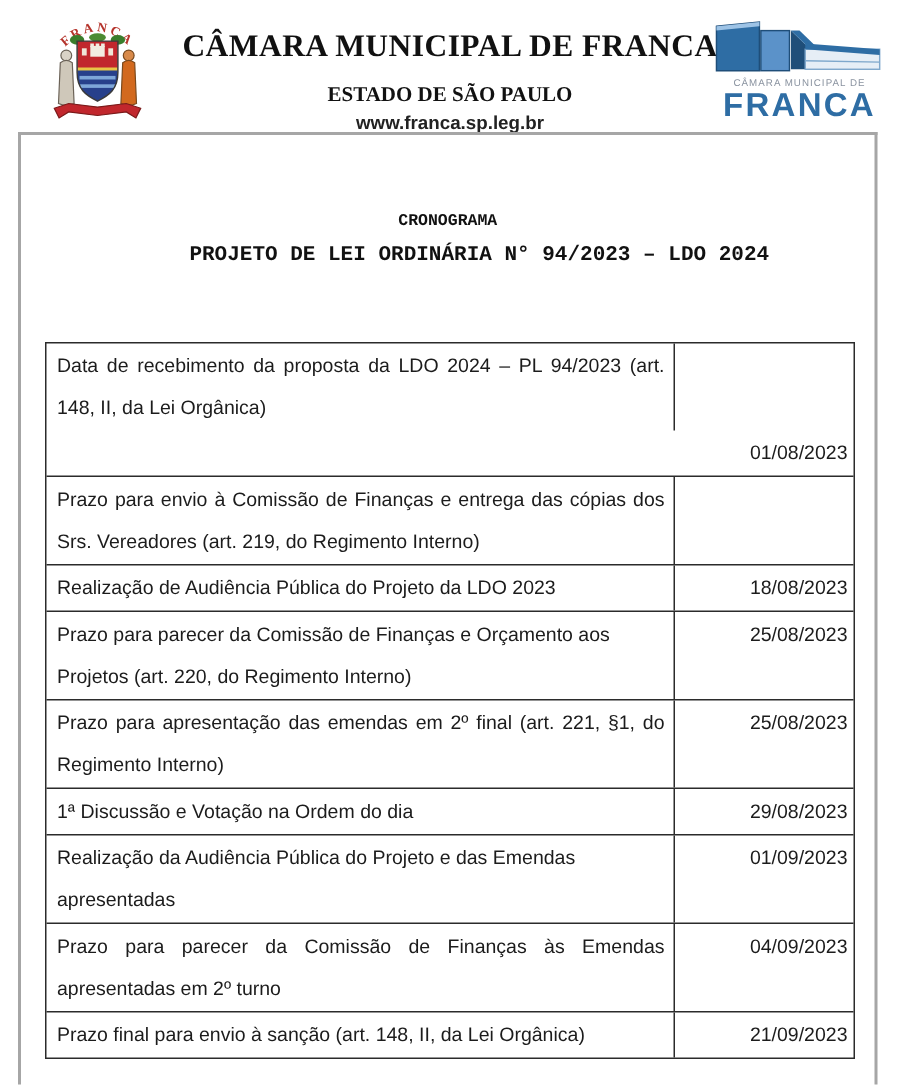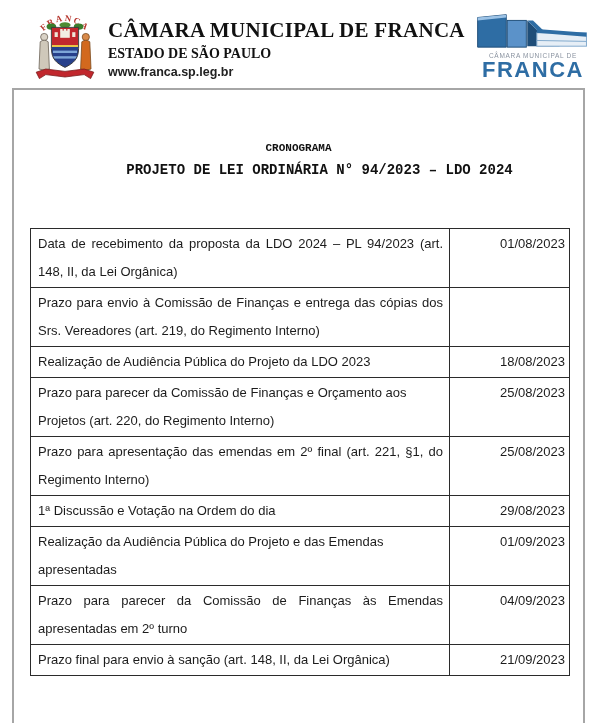--- a/index.html
+++ b/index.html
@@ -22,35 +22,35 @@
     left: 24px;
     top: 5px;
     width: 82px;
     height: 80px;
   }
   .center-header {
     position: absolute;
     left: 108px;
     top: 18px;
     width: 384px;
-    text-align: left;
+    text-align: center;
   }
   .org-title {
     font-family: "Liberation Serif", serif;
     font-weight: bold;
     font-size: 21px;
     letter-spacing: 0.3px;
     color: #111111;
     white-space: nowrap;
   }
   .org-sub {
     font-family: "Liberation Serif", serif;
     font-weight: bold;
     font-size: 14px;
-    margin-top: 3px;
+    margin-top: 13px;
     color: #111111;
   }
   .org-site {
     font-family: "Liberation Sans", sans-serif;
     font-weight: bold;
     font-size: 12.5px;
     margin-top: 3px;
     color: #222222;
   }
   .brand-logo {
@@ -118,21 +118,21 @@
   
   .sched-table {
     margin: 50px 0 0 16px;
     width: 538px;
     border: 1px solid #2b2b2b;
   }
   .trow {
     display: flex;
     border-top: 1px solid #2b2b2b;
   }
-  .trow:first-child { border-top: none; }
+  .trow:first-child { border-top: none; flex-direction: column; }
   .tcell {
     font-size: 13px;
     line-height: 28px;
     color: #1c1c1c;
   }
   .tdesc {
     box-sizing: border-box;
     width: 419px;
     border-right: 1px solid #2b2b2b;
     padding: 1px 6px 1px 7px;

